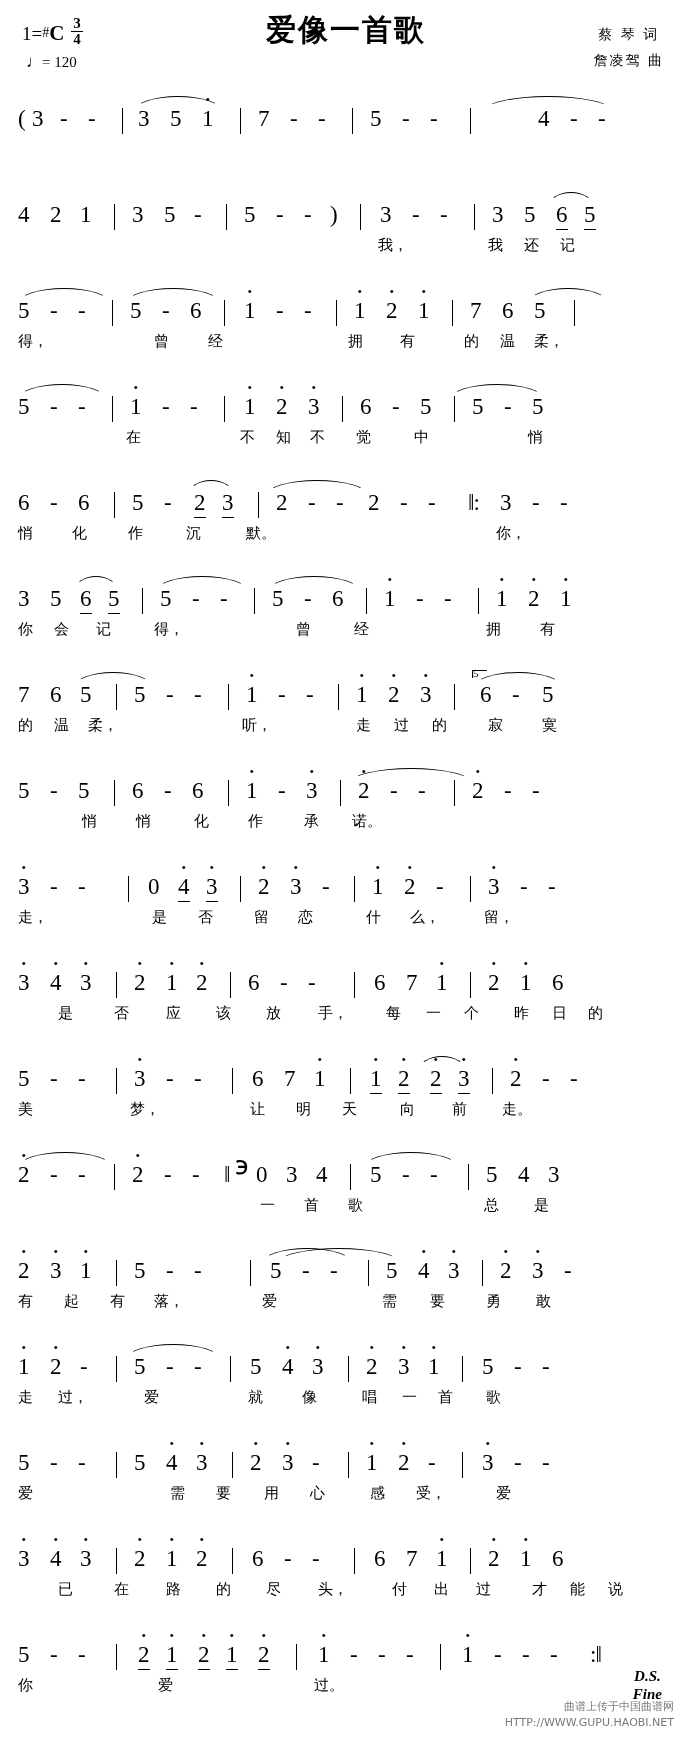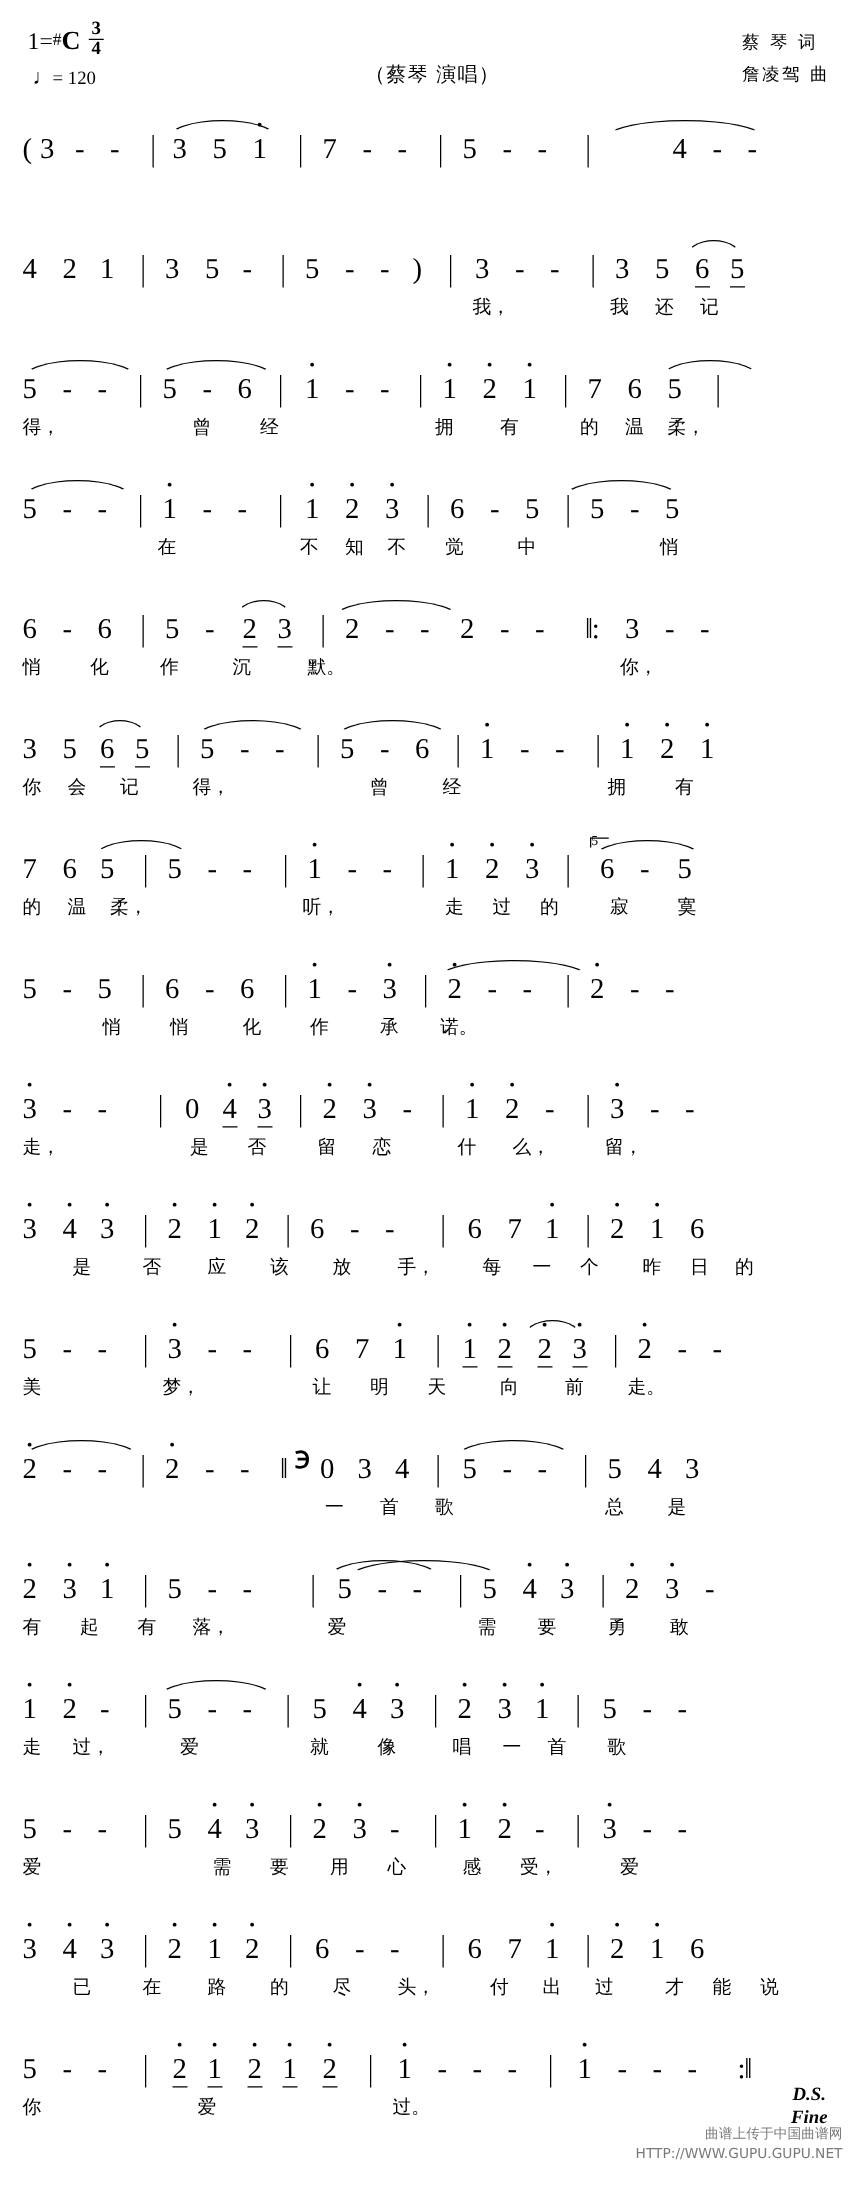--- a/index.html
+++ b/index.html
@@ -72,21 +72,21 @@
     top: 50px;
     text-align: center;
     font-size: 16px;
     font-family: "DejaVu Sans", sans-serif;
     letter-spacing: 1px;
   }
   .credits {
     position: absolute;
     right: 28px;
     top: 22px;
-    text-align: left;
+    text-align: center;
     font-size: 14px;
     line-height: 1.85;
     font-family: "DejaVu Sans", sans-serif;
     letter-spacing: 2px;
   }
 
   
   .system {
     position: relative;
     height: 96px;
@@ -196,21 +196,21 @@
     <div class="key-sig">
       <span>1=</span><span class="sharp">#</span><span class="bold-c">C</span>
       <span class="meter">
         <span class="num">3</span>
         <span class="den">4</span>
       </span>
     </div>
     <div class="tempo">
       <span class="note">♩</span><span>= 120</span>
     </div>
-    <div class="subtitle">（蔡琴 演唱）</div>
+    <div class="title">爱像一首歌</div>
     <div class="credits">
       <div>蔡 琴 词</div>
       <div>詹凌驾 曲</div>
     </div>
   </div>
 
   <div id="systems">
       <div class="system">
         <div class="notes">
           <div class="slur" style="left: 116px; width: 86px; top: -2px;"></div>
@@ -793,16 +793,16 @@
       </div>
     </div>
 
   <div class="footer-ds">
     <div>D.S.</div>
     <div>Fine</div>
   </div>
 
   <div class="site">
     <div>曲谱上传于中国曲谱网</div>
-    <div>HTTP://WWW.GUPU.GUPU.NET</div>
+    <div>HTTP://WWW.GUPU.HAOBI.NET</div>
   </div>
 
 </div>
 
 </body></html>

